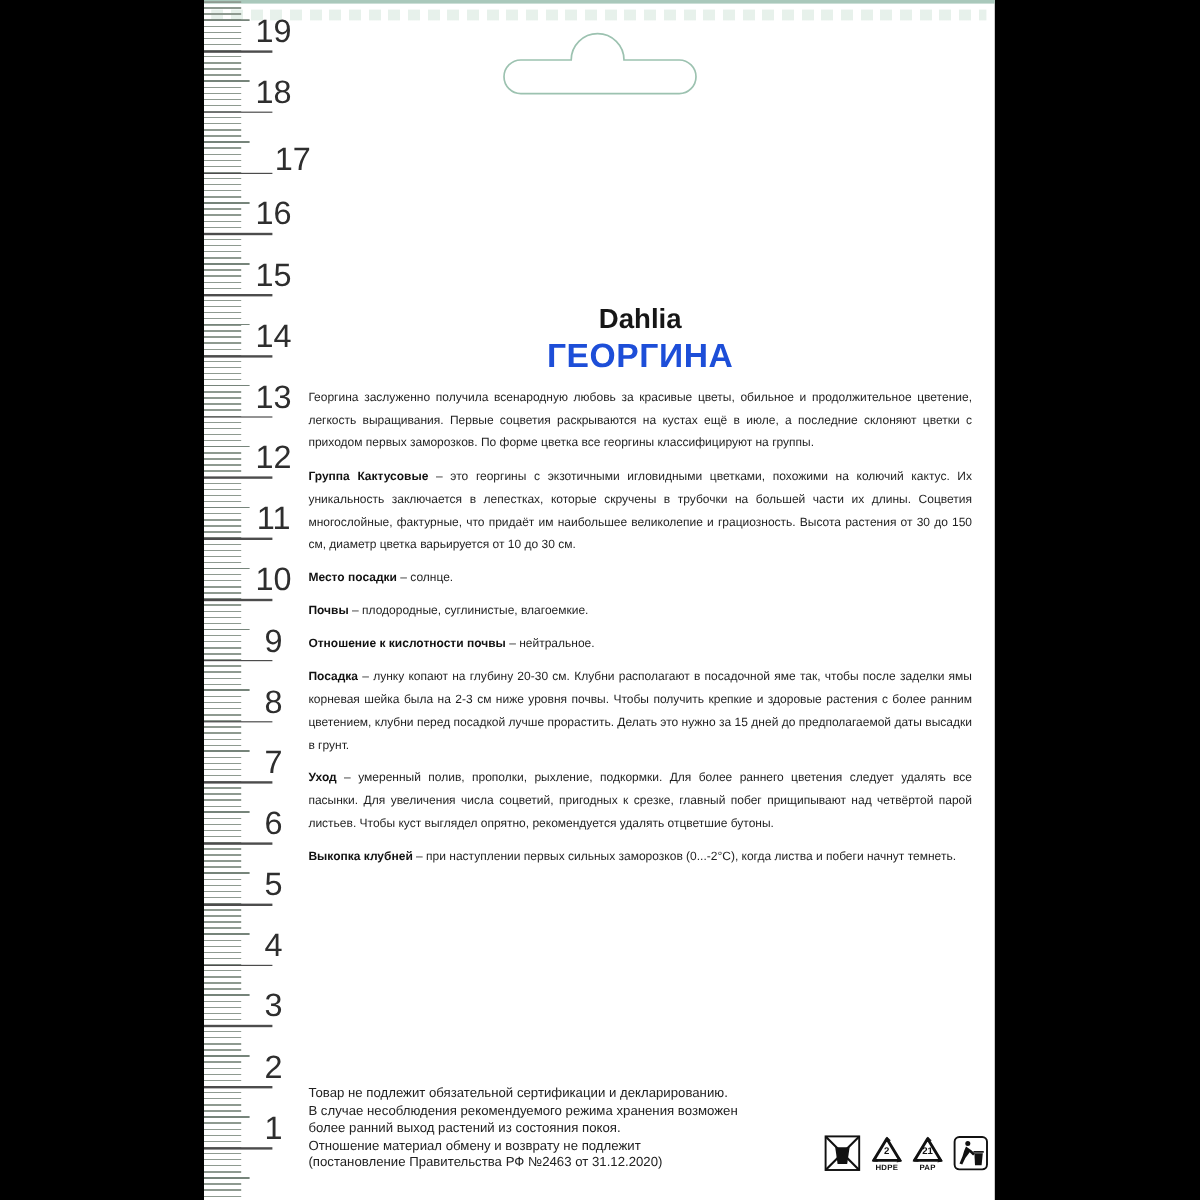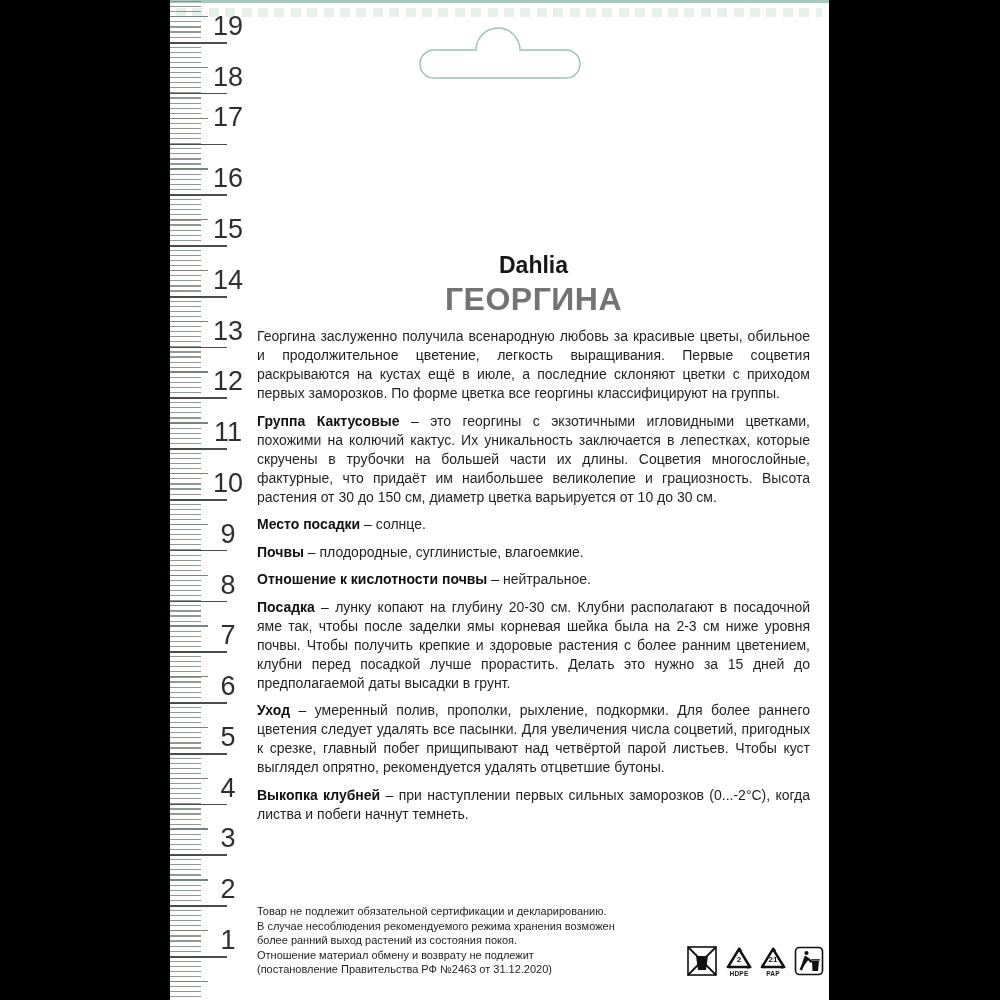--- a/index.html
+++ b/index.html
@@ -22,22 +22,22 @@
   .ruler-half{position:absolute;left:0;top:16px;width:38px;height:984px;
     background:repeating-linear-gradient(to bottom,#76847a 0,#76847a 1.3px,transparent 1.3px,transparent 50.78px);}
   .cm-line{position:absolute;left:0;width:57px;height:1.7px;background:#4c4c4c;}
   .cm-num{position:absolute;left:40px;width:36px;height:30px;
     font-size:27px;line-height:30px;color:#2e2e2e;text-align:center;}
   
   .hang-tab{position:absolute;left:0;top:0;}
   
   .content{position:absolute;left:257px;top:252px;width:553px;color:#1f1f1f;}
   .latin{font-size:23px;font-weight:bold;text-align:center;margin:0 0 2px 0;color:#161616;}
-  .title{font-size:32px;font-weight:bold;text-align:center;letter-spacing:.5px;margin:0 0 9px 0;color:#737373;}
-  .content p{margin:0 0 8.5px 0;font-size:14px;line-height:19px;text-align:justify;}
+  .title{font-size:28px;font-weight:bold;text-align:center;letter-spacing:.5px;margin:0 0 9px 0;color:#1d4ed8;}
+  .content p{margin:0 0 8.5px 0;font-size:10px;line-height:19px;text-align:justify;}
   .content p b{color:#111;}
   
   .footer{position:absolute;left:257px;top:904px;width:420px;color:#222;}
   .footer div{font-size:11px;line-height:14.6px;}
   
   .marks{position:absolute;left:686px;top:943px;display:flex;align-items:flex-start;gap:8px;}
   .mark{display:flex;flex-direction:column;align-items:center;}
   .mark-label{font-size:6.5px;font-weight:bold;line-height:7px;margin-top:1px;color:#111;letter-spacing:.2px;}
   .tri-wrap{position:relative;width:26px;height:22px;margin-top:4px;}
   .tri-code{position:absolute;left:0;top:9px;width:26px;text-align:center;
@@ -54,21 +54,21 @@
 
 <div class="ruler">
   <div class="ruler-mm"></div>
   <div class="ruler-half"></div>
   <div id="cm-marks">
       <div class="cm-line" style="top: 42px;"></div>
       <div class="cm-num" style="top: 11px;">19</div>
       <div class="cm-line" style="top: 92.78px;"></div>
       <div class="cm-num" style="top: 61.78px;">18</div>
       <div class="cm-line" style="top: 143.56px;"></div>
-      <div class="cm-num" style="top: 102px;">17</div>
+      <div class="cm-num" style="top: 118px; margin-left: 16px;">17</div>
       <div class="cm-line" style="top: 194.34px;"></div>
       <div class="cm-num" style="top: 163.34px;">16</div>
       <div class="cm-line" style="top: 245.12px;"></div>
       <div class="cm-num" style="top: 214.12px;">15</div>
       <div class="cm-line" style="top: 295.9px;"></div>
       <div class="cm-num" style="top: 264.9px;">14</div>
       <div class="cm-line" style="top: 346.68px;"></div>
       <div class="cm-num" style="top: 315.68px;">13</div>
       <div class="cm-line" style="top: 397.46px;"></div>
       <div class="cm-num" style="top: 366.46px;">12</div>

